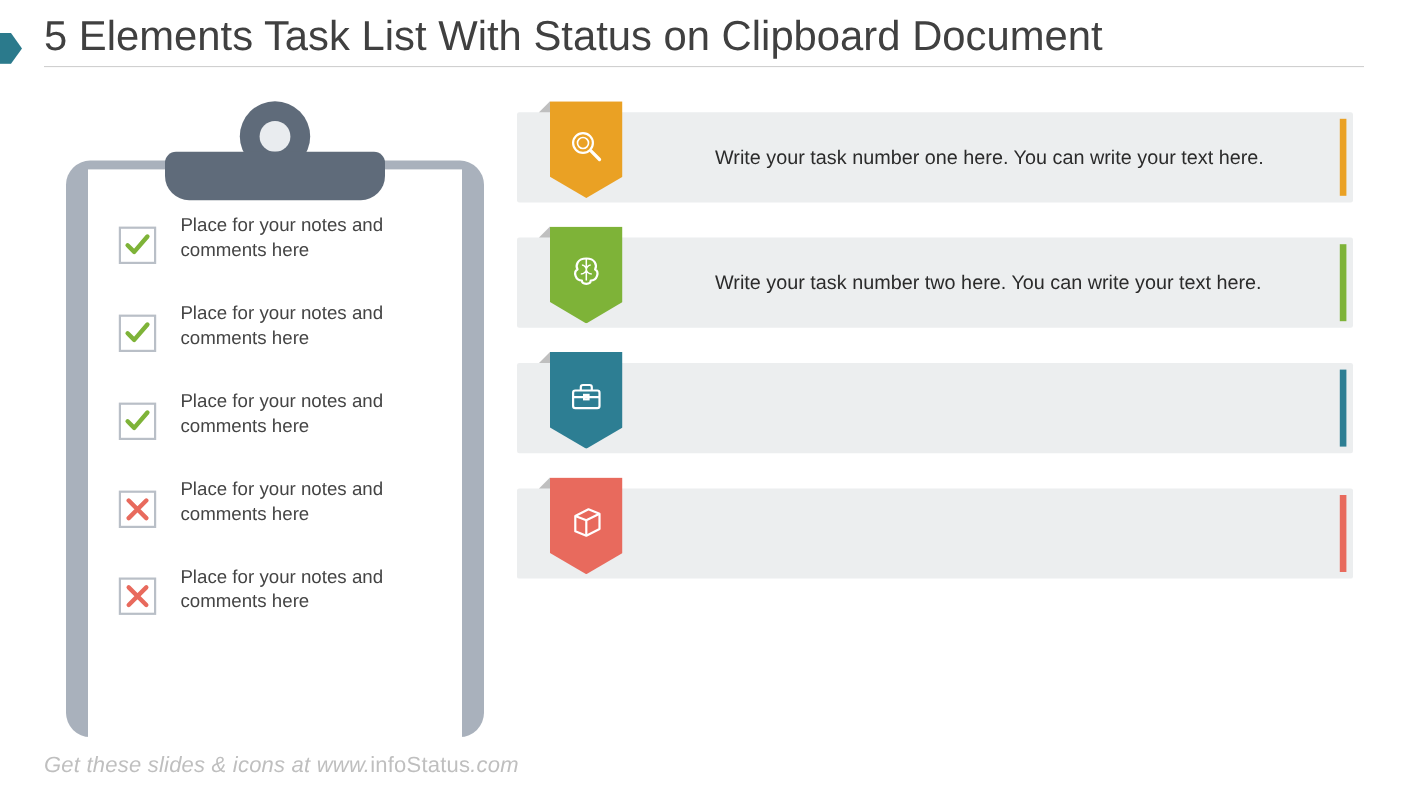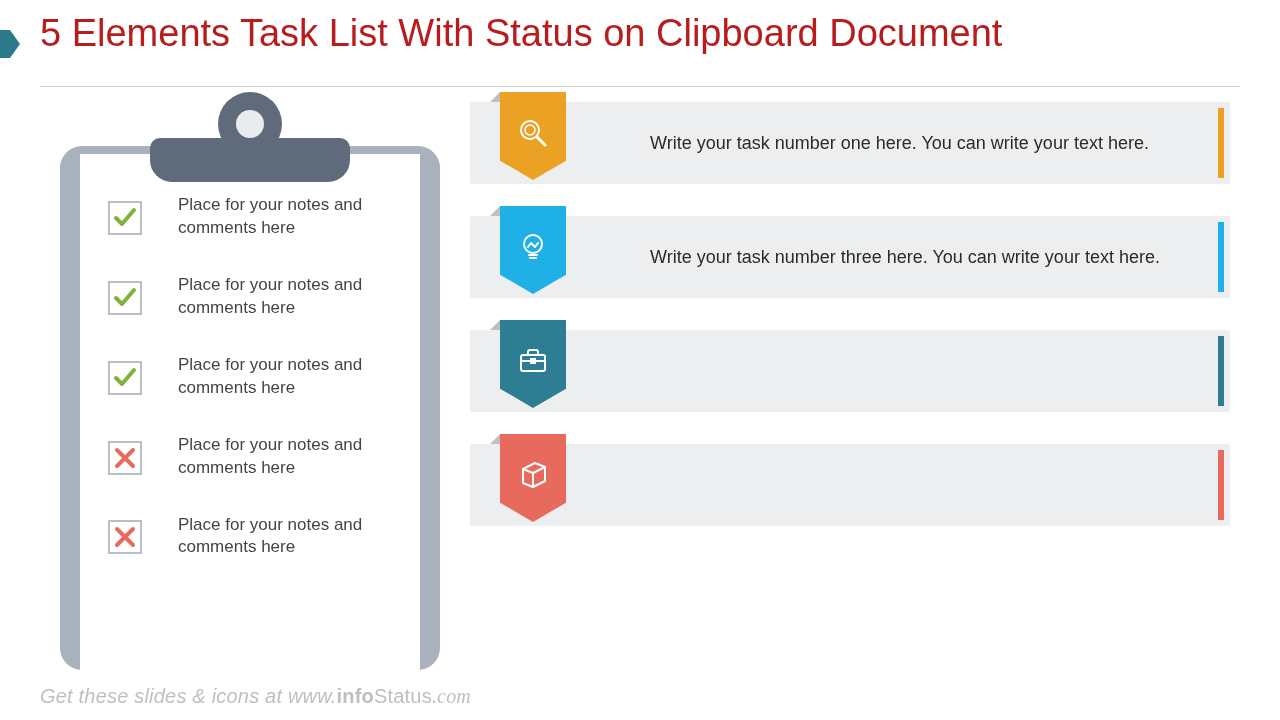--- a/index.html
+++ b/index.html
@@ -18,23 +18,23 @@
   }
   .accent-left:after {
     content: ""; position: absolute; left: 10px; top: 0;
     width: 0; height: 0;
     border-top: 14px solid transparent;
     border-bottom: 14px solid transparent;
     border-left: 10px solid #2b7a8c;
   }
   .title {
     position: absolute; left: 40px; top: 12px; right: 40px;
-    font-size: 38px; font-weight: 300; color: #b91c1c;
+    font-size: 38px; font-weight: 300; color: #404040;
     border-bottom: 1px solid #d0d0d0;
-    padding-bottom: 31px;
+    padding-bottom: 5px;
   }
 
   
   .clipboard-wrap {
     position: absolute; left: 60px; top: 110px;
     width: 380px; height: 560px;
   }
   .clipboard-ring {
     position: absolute; left: 50%; top: -18px; transform: translateX(-50%);
     width: 64px; height: 64px; border-radius: 50%;
@@ -57,22 +57,22 @@
     background: #a9b1bc;
     border-radius: 22px;
     padding: 14px;
   }
   .paper {
     position: absolute; left: 20px; right: 20px; top: 44px; bottom: -30px;
     background: #ffffff;
     padding: 24px 28px 18px 28px;
   }
   .clip-item {
-    display: flex; align-items: center;
-    gap: 36px;
+    display: flex; align-items: flex-end;
+    gap: 22px;
     padding: 16px 0 18px 0;
   }
   .check-box {
     flex: 0 0 34px; width: 34px; height: 34px;
     border: 2px solid #b9bfc7;
     display: flex; align-items: center; justify-content: center;
     margin-top: 2px;
   }
   .check-mark { width: 26px; height: 26px; }
   .clip-text {
@@ -114,23 +114,23 @@
   }
   .badge .icon { position: relative; width: 36px; height: 36px; color: #fff; margin-top:-6px; }
 
   
   .footer {
     position: absolute; left: 40px; bottom: 12px;
     font-size: 20px; color: #bfbfbf; font-style: italic; font-weight: 400;
     letter-spacing: .2px;
   }
   .footer .before { }
-  .footer .brand-info { font-weight: 700; font-style: normal; }
+  .footer .brand-info { font-weight: 400; font-style: normal; }
   .footer .brand-diagram { font-style: normal; }
-  .footer .after { font-style: italic; font-family: Liberation Serif, serif; }
+  .footer .after { font-style: italic; }
 </style>
 </head>
 <body>
 
 <div class="accent-left"></div>
 <h1 class="title">5 Elements Task List With Status on Clipboard Document</h1>
 
 <div class="clipboard-wrap">
   <div class="clipboard-ring"></div>
   <div class="board"></div>
@@ -186,28 +186,28 @@
     <div class="fold"></div>
     <svg class="icon" viewBox="0 0 36 36">
           <use href="#ico-magnifier"></use>
         </svg>
   </div>
       <div class="task-text">Write your task number one here. You can write your text here.</div>
       <div class="task-stripe" style="background: rgb(234, 161, 36);"></div>
     </div>
     <div class="task-row">
       <div class="badge">
-    <div class="shape" style="background:#1fb1e6"></div>
-    <div class="fold"></div>
-    <svg class="icon" viewBox="0 0 36 36">
-          <use href="#ico-bulb"></use>
-        </svg>
-  </div>
-      <div class="task-text">Write your task number three here. You can write your text here.</div>
-      <div class="task-stripe" style="background: rgb(31, 177, 230);"></div>
+    <div class="shape" style="background:#7eb338"></div>
+    <div class="fold"></div>
+    <svg class="icon" viewBox="0 0 36 36">
+          <use href="#ico-brain"></use>
+        </svg>
+  </div>
+      <div class="task-text">Write your task number two here. You can write your text here.</div>
+      <div class="task-stripe" style="background: rgb(126, 179, 56);"></div>
     </div>
     <div class="task-row">
       <div class="badge">
     <div class="shape" style="background:#2d7e93"></div>
     <div class="fold"></div>
     <svg class="icon" viewBox="0 0 36 36">
           <use href="#ico-briefcase"></use>
         </svg>
   </div>
       <div class="task-stripe" style="background: rgb(45, 126, 147);"></div>

